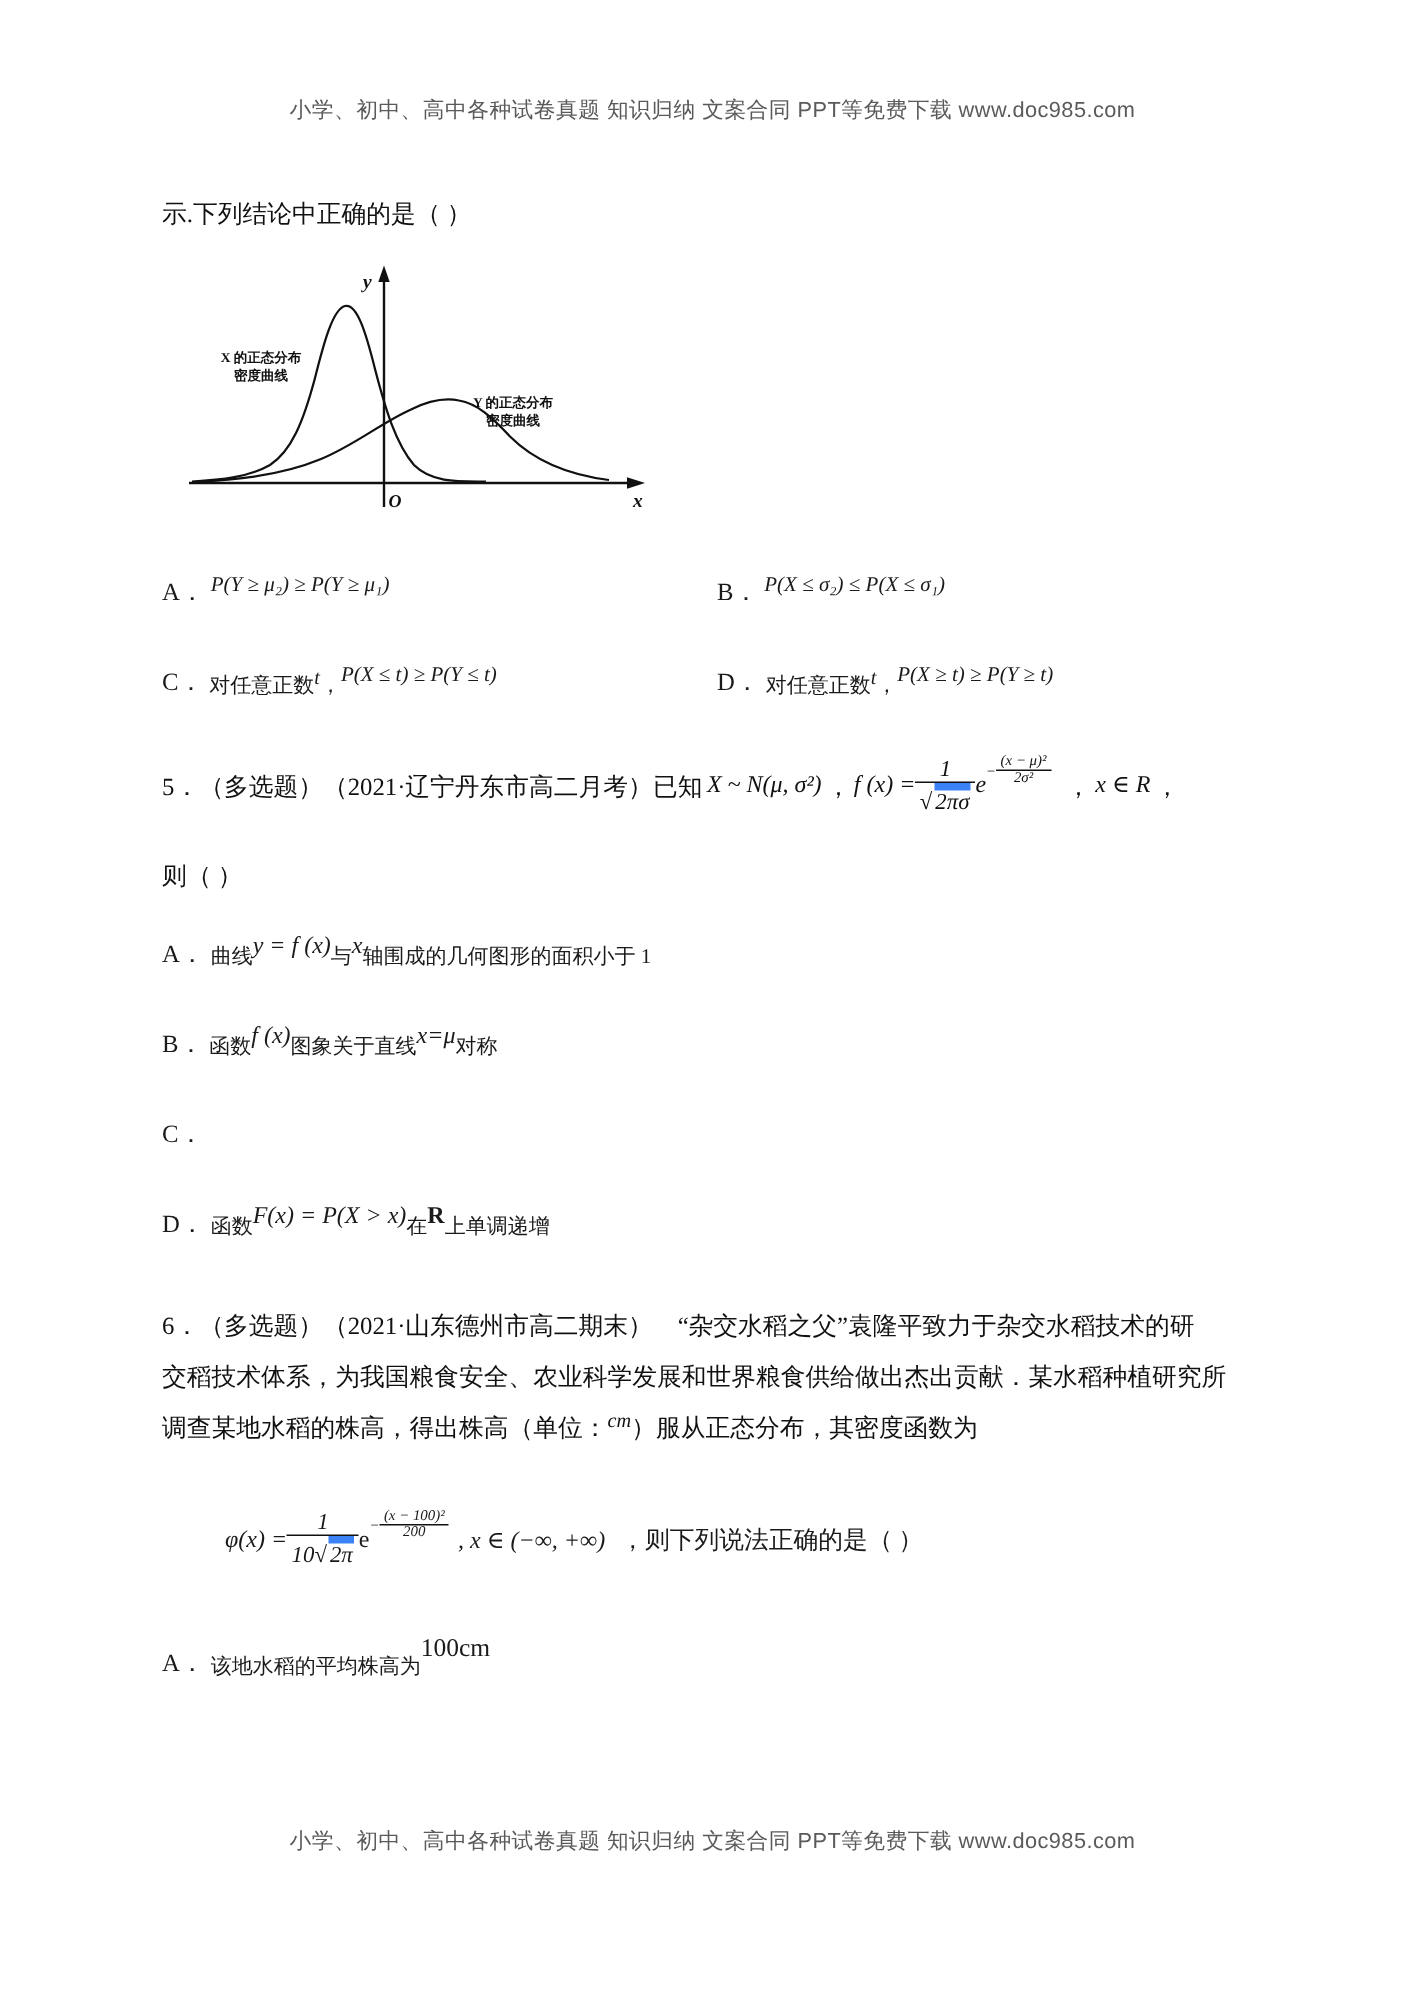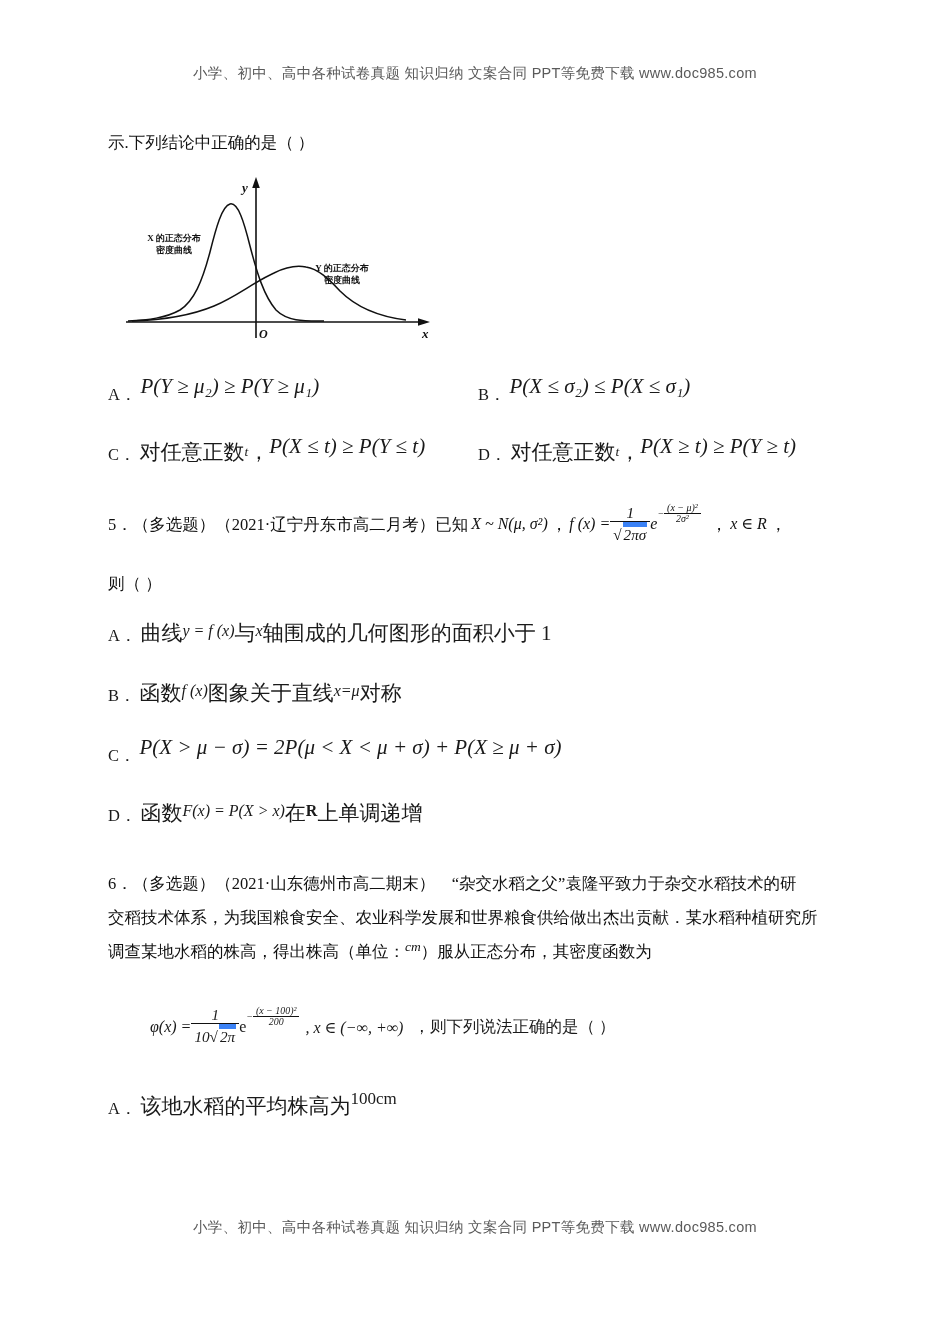--- a/index.html
+++ b/index.html
@@ -111,21 +111,21 @@
     margin: 0;
     min-height: 34px;
   }
   .opt-col { width: 50%; display: flex; align-items: flex-end; }
   .opt-tag {
     font-size: 16.5px;
     font-family: "Liberation Serif", "DejaVu Serif", serif;
     padding-right: 4px;
     white-space: nowrap;
   }
-  .opt-body { font-size: 21px; }
+  .opt-body { font-size: 14px; }
 
   
   .frac {
     display: inline-block;
     vertical-align: middle;
     text-align: center;
     font-style: italic;
     line-height: 1.05;
     position: relative;
     top: -1px;
@@ -302,21 +302,20 @@
       <span class="mathi raise">f (x)</span>
       <span class="opt-body">图象关于直线</span>
       <span class="mathi raise">x=μ</span>
       <span class="opt-body">对称</span>
     </div>
 
     <div class="sp-md"></div>
 
     <div class="opt-row">
       <span class="opt-tag">C．</span>
-      <span class="opt-body raise mathi">P(X &gt; μ − σ) = 2P(μ &lt; X &lt; μ + σ) + P(X ≥ μ + σ)</span>
     </div>
 
     <div class="sp-md"></div>
 
     <div class="opt-row">
       <span class="opt-tag">D．</span>
       <span class="opt-body">函数</span>
       <span class="mathi raise">F(x) = P(X &gt; x)</span>
       <span class="opt-body">在</span>
       <span class="mathi raise bold-R">R</span>

